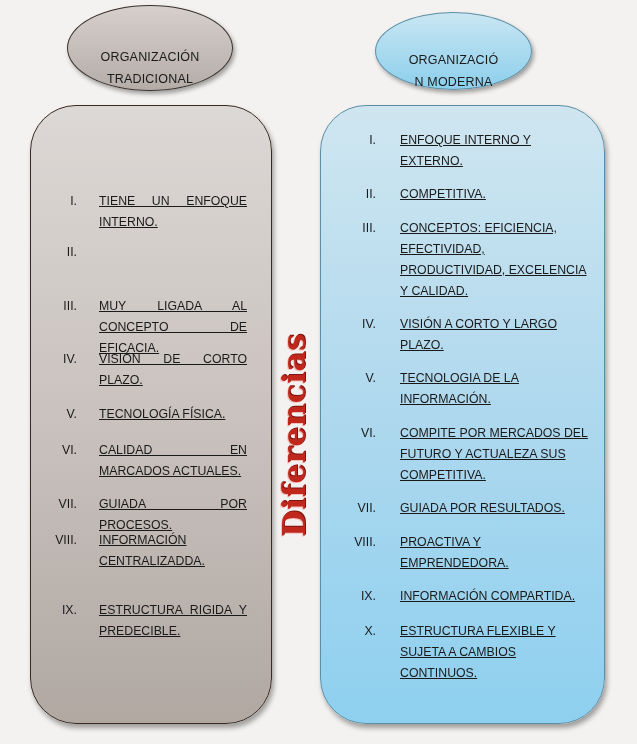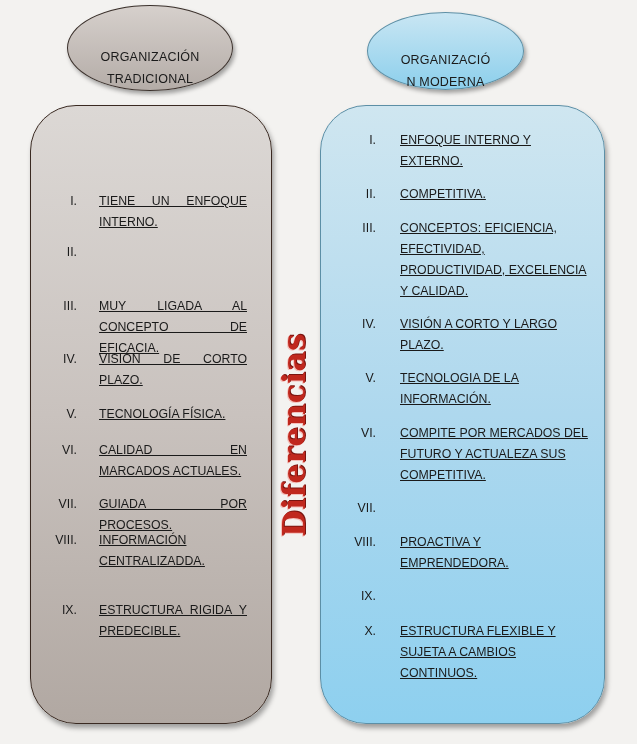--- a/index.html
+++ b/index.html
@@ -15,21 +15,21 @@
     font-size:12.5px; line-height:22px; letter-spacing:0.2px;
     box-shadow: 2px 3px 4px rgba(0,0,0,0.35);
   }
   .ellipse span { display:block; white-space:pre-line;margin-top:39px; }
   #ell-left {
     left:67px; top:5px; width:164px; height:84px;
     background:linear-gradient(180deg,#d6d0cc 0%,#b4aca7 100%);
     border:1px solid #3a302b;
   }
   #ell-right {
-    left:367px; top:12px; width:155px; height:76px;
+    left:375px; top:12px; width:155px; height:76px;
     background:linear-gradient(180deg,#c9e6f3 0%,#8ccfec 100%);
     border:1px solid #5d8fa5;
   }
   .box {
     position:absolute; border-radius:46px;
     box-shadow: 2px 4px 5px rgba(0,0,0,0.35);
   }
   #box-left {
     left:30px; top:105px; width:240px; height:617px;
     background:linear-gradient(180deg,#dcd8d5 0%,#c9c2be 50%,#b1a8a2 100%);
@@ -138,25 +138,27 @@
   <div class="item" style="top:368px">
     <span class="num">V.</span>
     <span class="txt">TECNOLOGIA DE LA INFORMACIÓN.</span>
   </div>
   <div class="item" style="top:423px">
     <span class="num">VI.</span>
     <span class="txt">COMPITE POR MERCADOS DEL FUTURO Y ACTUALEZA SUS COMPETITIVA.</span>
   </div>
   <div class="item" style="top:498px">
     <span class="num">VII.</span>
+    <span class="txt">GUIADA POR RESULTADOS.</span>
   </div>
   <div class="item" style="top:532px">
     <span class="num">VIII.</span>
     <span class="txt">PROACTIVA Y EMPRENDEDORA.</span>
   </div>
   <div class="item" style="top:586px">
     <span class="num">IX.</span>
+    <span class="txt">INFORMACIÓN COMPARTIDA.</span>
   </div>
   <div class="item" style="top:621px">
     <span class="num">X.</span>
     <span class="txt">ESTRUCTURA FLEXIBLE Y SUJETA A CAMBIOS CONTINUOS.</span>
   </div>
 </div>
 
 </body></html>

